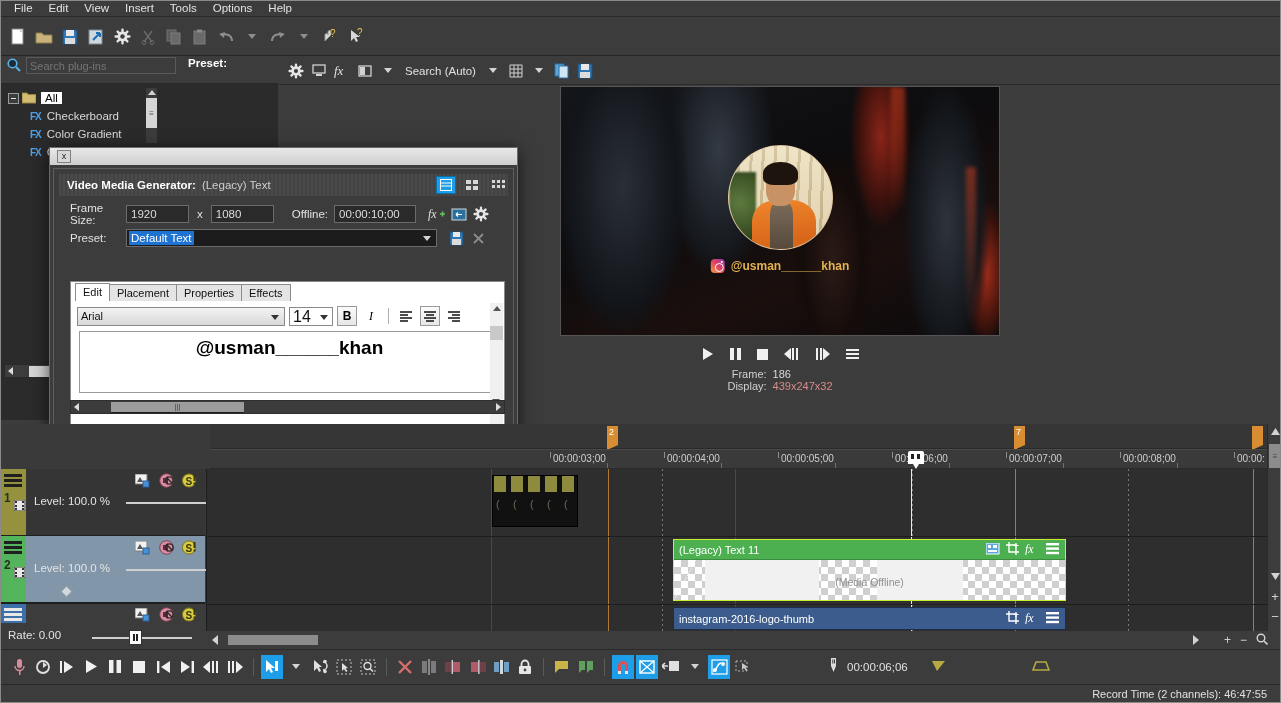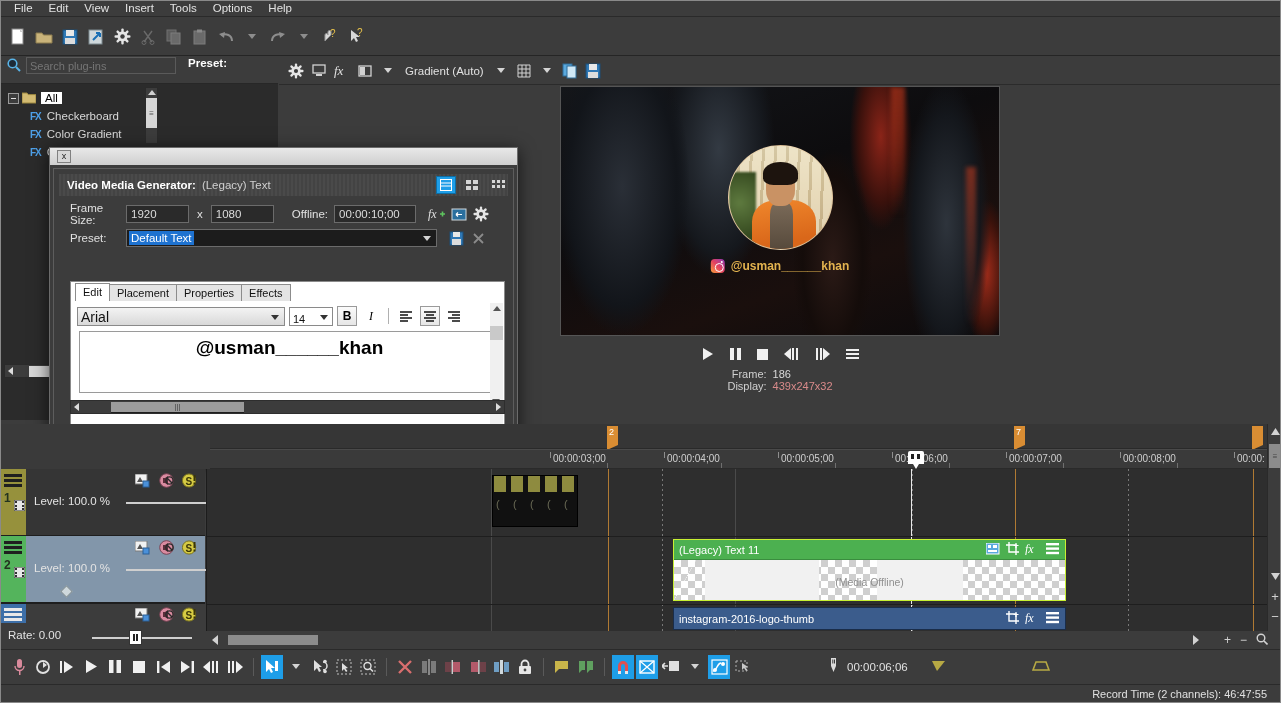--- a/index.html
+++ b/index.html
@@ -205,27 +205,27 @@
   }
   .ts-hdr { height: 20px; background: #a8a8a8; display: flex; align-items: center; padding-left: 7px;
     color: #1a1a1a; font-size: 11.5px; font-weight: bold; }
   .tabs { display: flex; align-items: flex-end; height: 19px; background: #fff; padding-left: 4px; }
   .tab { font-size: 11px; color: #111; padding: 2px 7px 2px; border: 1px solid #8c8c8c; border-bottom: none;
     background: #e4e4e4; margin-right: -1px; }
   .tab.active { background: #fff; padding-bottom: 3px; position: relative; z-index: 2; }
   .fmtbar { display: flex; align-items: center; gap: 4px; padding: 5px 4px 4px 6px; background: #fff; }
   .fontsel {
     width: 208px; height: 19px; background: linear-gradient(180deg,#f3f3f3,#d9d9d9);
-    border: 1px solid #8a8a8a; display: flex; align-items: flex-end; padding: 0 3px;
-    font-size: 14px; color: #111; position: relative;
+    border: 1px solid #8a8a8a; display: flex; align-items: center; padding: 0 3px;
+    font-size: 11px; color: #111; position: relative;
   }
   .fontsel .cd { position: absolute; right: 5px; top: 7px; width:0;height:0;
     border-left:4px solid transparent;border-right:4px solid transparent;border-top:5px solid #333; }
   .sizesel { width: 44px; height: 19px; background: #fff; border: 1px solid #8a8a8a;
-     display: flex; align-items: flex-end; padding: 0 3px; font-size: 11px; color: #111; position: relative; }
+     display: flex; align-items: flex-start; padding: 0 3px; font-size: 16px; color: #111; position: relative; }
   .sizesel .cd { position: absolute; right: 4px; top: 7px; width:0;height:0;
     border-left:4px solid transparent;border-right:4px solid transparent;border-top:5px solid #333; }
   .fbtn { width: 20px; height: 20px; display: flex; align-items: center; justify-content: center;
     font-size: 12px; color: #000; border: 1px solid transparent; background: #fff; }
   .fbtn.framed { border: 1px solid #9a9a9a; background: linear-gradient(180deg,#fbfbfb,#e6e6e6); }
   .vsep2 { width: 1px; height: 16px; background: #b0b0b0; margin: 0 3px; }
   .textarea {
     margin: 1px 4px 0 8px; height: 62px; background: #fff; border: 1px solid #9a9a9a;
     display: flex; align-items: flex-start; justify-content: center; padding-top: 5px;
   }
@@ -522,21 +522,21 @@
     </div>
     <div class="pbtn">
       <svg width="16" height="14">
           <rect x="2" y="2" width="12" height="10" fill="none" stroke="#d2d2d2" stroke-width="1.3"></rect>
           <rect x="3" y="3" width="5" height="8" fill="#d2d2d2"></rect>
         </svg>
     </div>
     <div class="pbtn">
         <div class="caret-d"></div>
       </div>
-    <div class="prev-label">Gradient (Auto)</div>
+    <div class="prev-label">Search (Auto)</div>
     <div class="pbtn">
         <div class="caret-d"></div>
       </div>
     <div class="pbtn">
       <svg width="16" height="16">
           <g stroke="#d2d2d2" stroke-width="1">
             <path d="M2 2h12v12H2z" fill="none"></path>
             <path d="M6 2v12M10 2v12M2 6h12M2 10h12"></path>
           </g>
         </svg>

